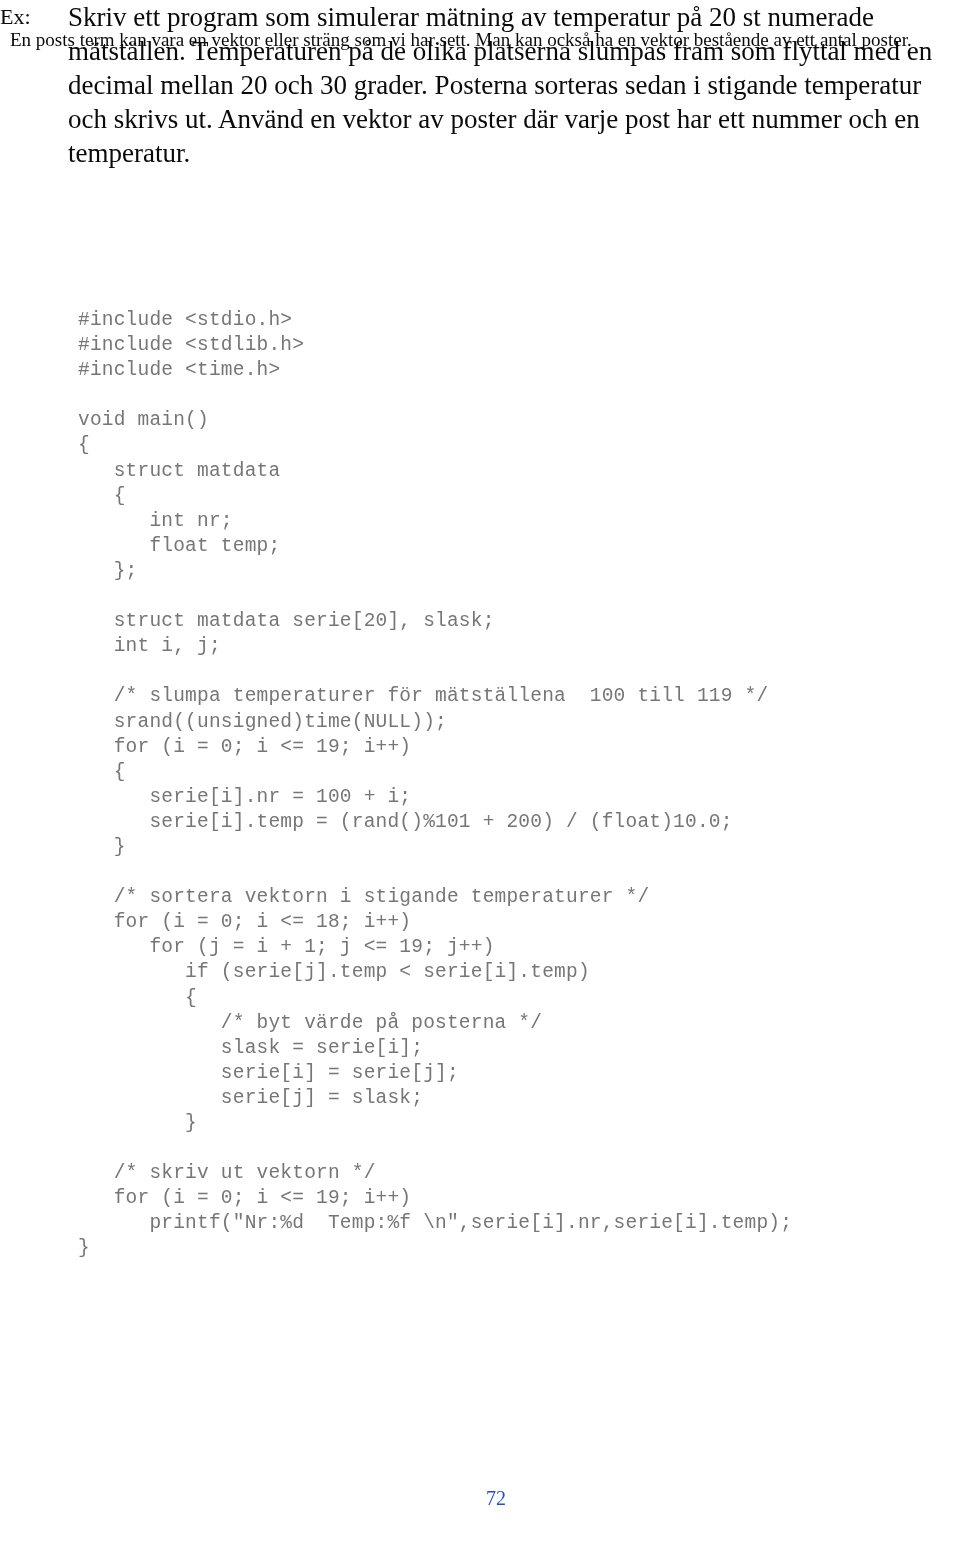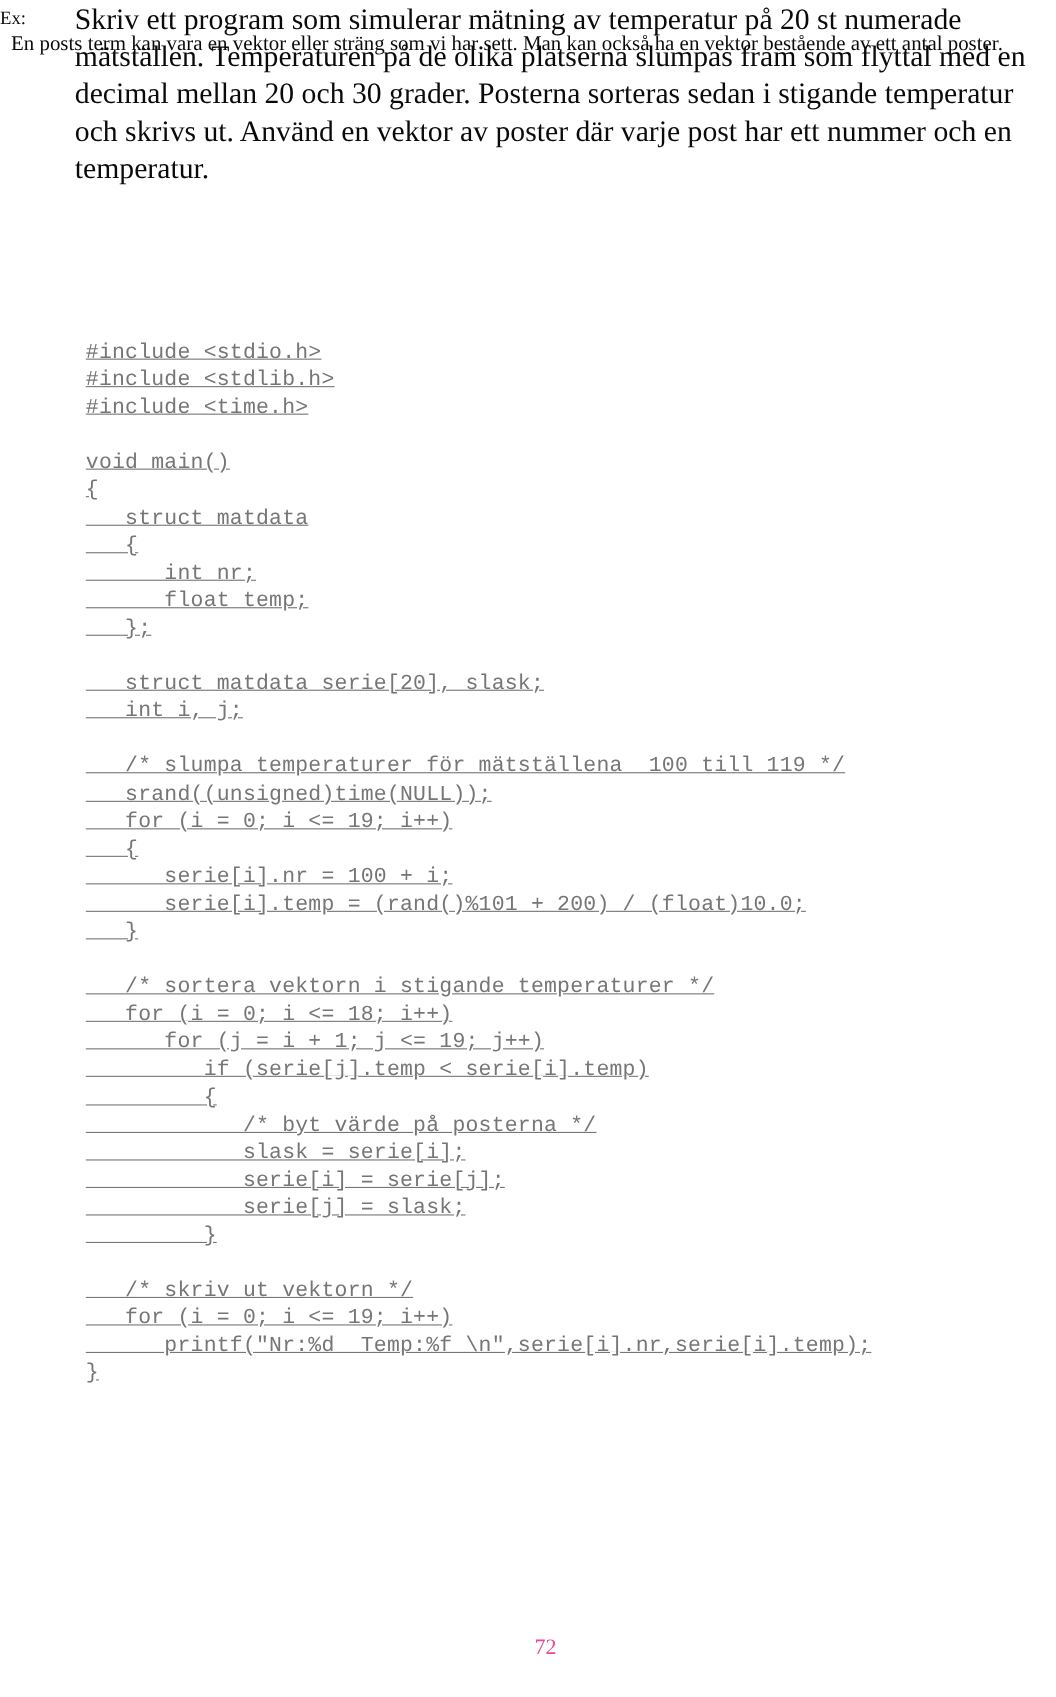--- a/index.html
+++ b/index.html
@@ -36,21 +36,21 @@
     left: 10px;
     top: 168px;
     width: 944px;
     display: flex;
     align-items: flex-start;
   }
   #example-label {
     flex: 0 0 auto;
     width: 68px;
     font-family: "Liberation Serif", "DejaVu Serif", serif;
-    font-size: 17px;
+    font-size: 22px;
     line-height: 34px;
     color: #0a0a0a;
   }
   #example-text {
     flex: 1 1 auto;
     font-family: "Liberation Serif", "DejaVu Serif", serif;
     font-size: 27px;
     line-height: 34px;
     color: #0a0a0a;
     text-align: left;
@@ -63,33 +63,32 @@
     top: 308px;
     width: 880px;
     margin: 0;
     font-family: "Liberation Mono", "DejaVu Sans Mono", monospace;
     font-size: 19.5px;
     line-height: 25.1px;
     color: #767676;
     white-space: pre;
     letter-spacing: 0.2px;
     tab-size: 4;
-    text-decoration: underline;
   }
 
   
   #page-number {
     position: absolute;
     left: 0;
     right: 0;
     top: 1487px;
     text-align: center;
     font-family: "Liberation Serif", "DejaVu Serif", serif;
     font-size: 20px;
-    color: #ec4899;
+    color: #1d4ed8;
     padding-left: 32px;
   }
 </style>
 </head>
 <body>
 
 <div class="page">
 
   <p class="prose-block" id="intro-paragraph">En posts term kan vara en vektor eller sträng som vi har sett. Man kan också ha en vektor bestående av ett antal poster.</p>
 

